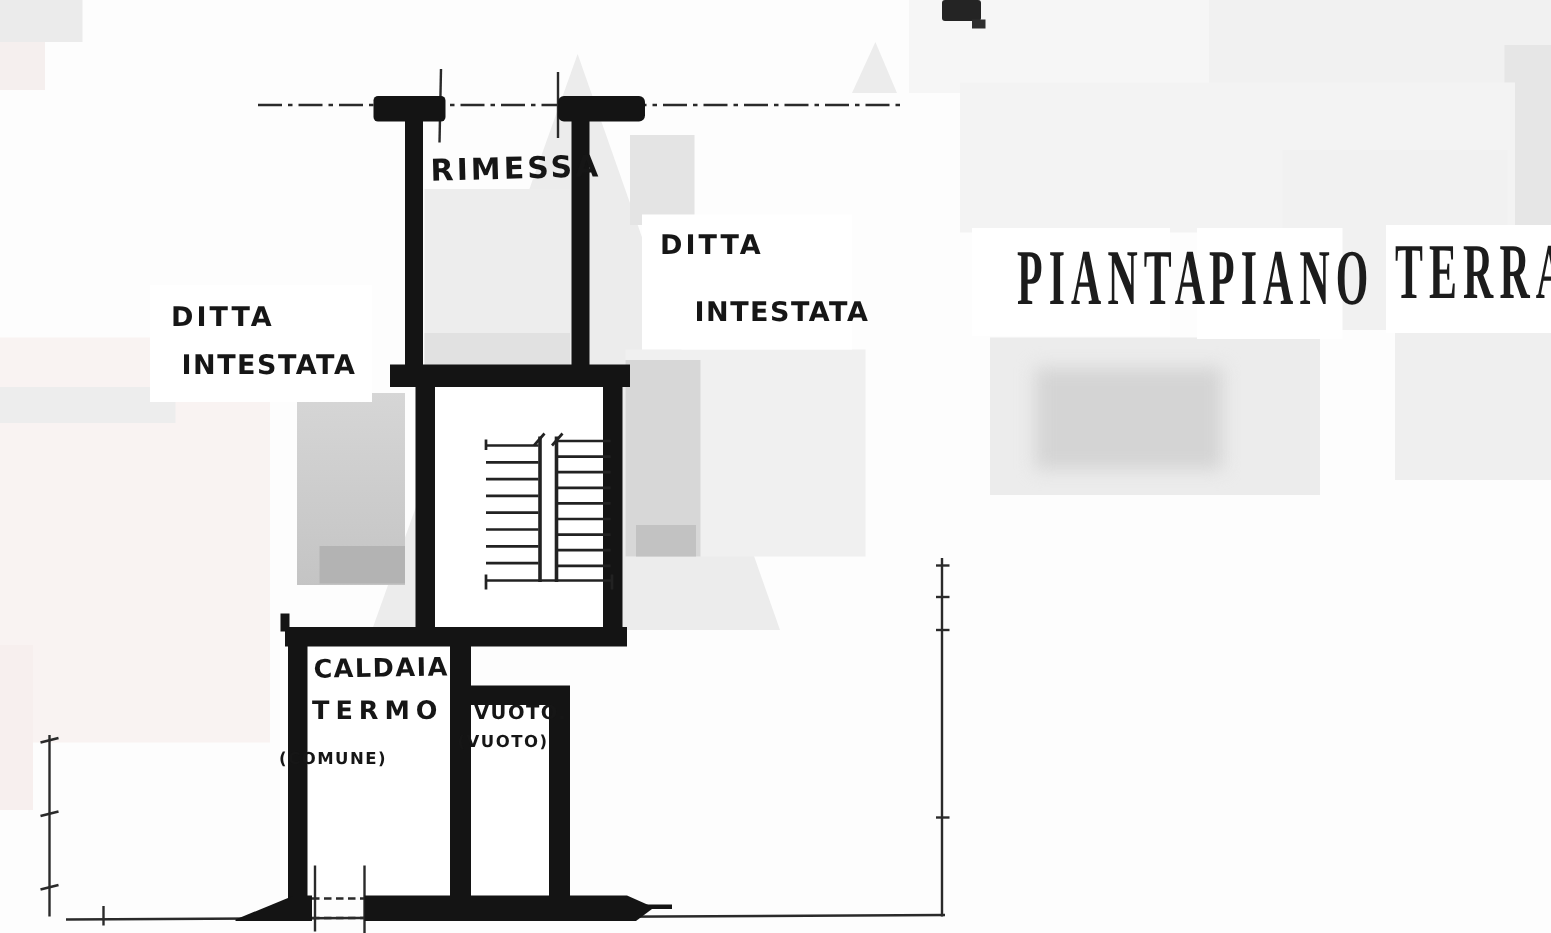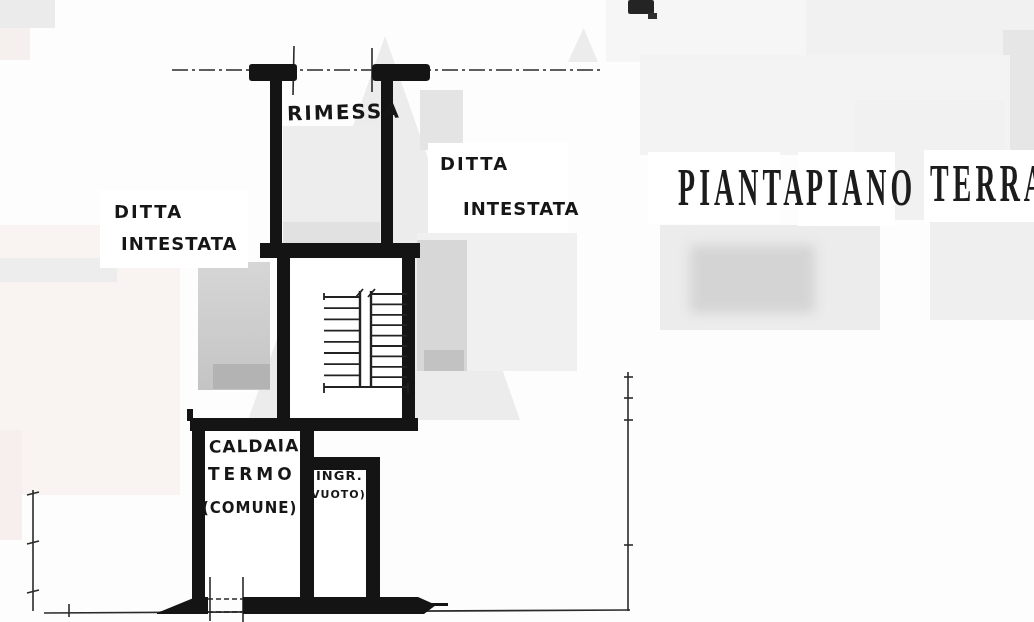--- a/index.html
+++ b/index.html
@@ -17,21 +17,21 @@
   
   .lbl{position:absolute;z-index:5;color:#161616;font-weight:bold;white-space:nowrap;}
   .hand{font-family:"DejaVu Sans", sans-serif;}
   .lbl-rimessa{left:287px;top:100px;font-size:20px;letter-spacing:2px;transform:rotate(-1.5deg);}
   .lbl-ditta-l1{left:114px;top:201px;font-size:18px;letter-spacing:2px;}
   .lbl-ditta-l2{left:121px;top:233px;font-size:18px;letter-spacing:1px;}
   .lbl-ditta-r1{left:440px;top:153px;font-size:18px;letter-spacing:2px;}
   .lbl-ditta-r2{left:463px;top:198px;font-size:18px;letter-spacing:1px;}
   .lbl-cald-1{left:209px;top:436px;font-size:17px;letter-spacing:1px;transform:rotate(-1deg);}
   .lbl-cald-2{left:208px;top:464px;font-size:17px;letter-spacing:4px;text-align:center;}
-  .lbl-cald-3{left:202px;top:499px;font-size:15px;letter-spacing:1px;}
+  .lbl-cald-3{left:186px;top:499px;font-size:11px;letter-spacing:1px;}
   .lbl-ingr-1{left:316px;top:468px;font-size:13px;letter-spacing:1px;}
   .lbl-ingr-2{left:305px;top:488px;font-size:11px;letter-spacing:1px;}
   
   .title-word{position:absolute;z-index:5;color:#1c1c1c;font-family:"Liberation Serif", serif;
               font-weight:bold;font-size:34px;letter-spacing:5px;transform:scale(0.82,1.55);
               transform-origin:left top;white-space:nowrap;}
   .tw1{left:678px;top:158px;}
   .tw2{left:806px;top:158px;}
   .tw3{left:930px;top:154px;}
   .backing{position:absolute;background:#ffffff;z-index:2;}
@@ -157,20 +157,20 @@
   <div class="lbl hand lbl-ditta-l1">DITTA</div>
   <div class="lbl hand lbl-ditta-l2">INTESTATA</div>
 
   <div class="lbl hand lbl-ditta-r1">DITTA</div>
   <div class="lbl hand lbl-ditta-r2">INTESTATA</div>
 
   <div class="lbl hand lbl-cald-1">CALDAIA</div>
   <div class="lbl hand lbl-cald-2">TERMO</div>
   <div class="lbl hand lbl-cald-3">(COMUNE)</div>
 
-  <div class="lbl hand lbl-ingr-1">INGR.</div>
+  <div class="lbl hand lbl-ingr-1">VUOTO.</div>
   <div class="lbl hand lbl-ingr-2">(VUOTO)</div>
 
   <div class="title-word tw1">PIANTA</div>
   <div class="title-word tw2">PIANO</div>
   <div class="title-word tw3">TERRA</div>
 
 </div>
 
 </body></html>

